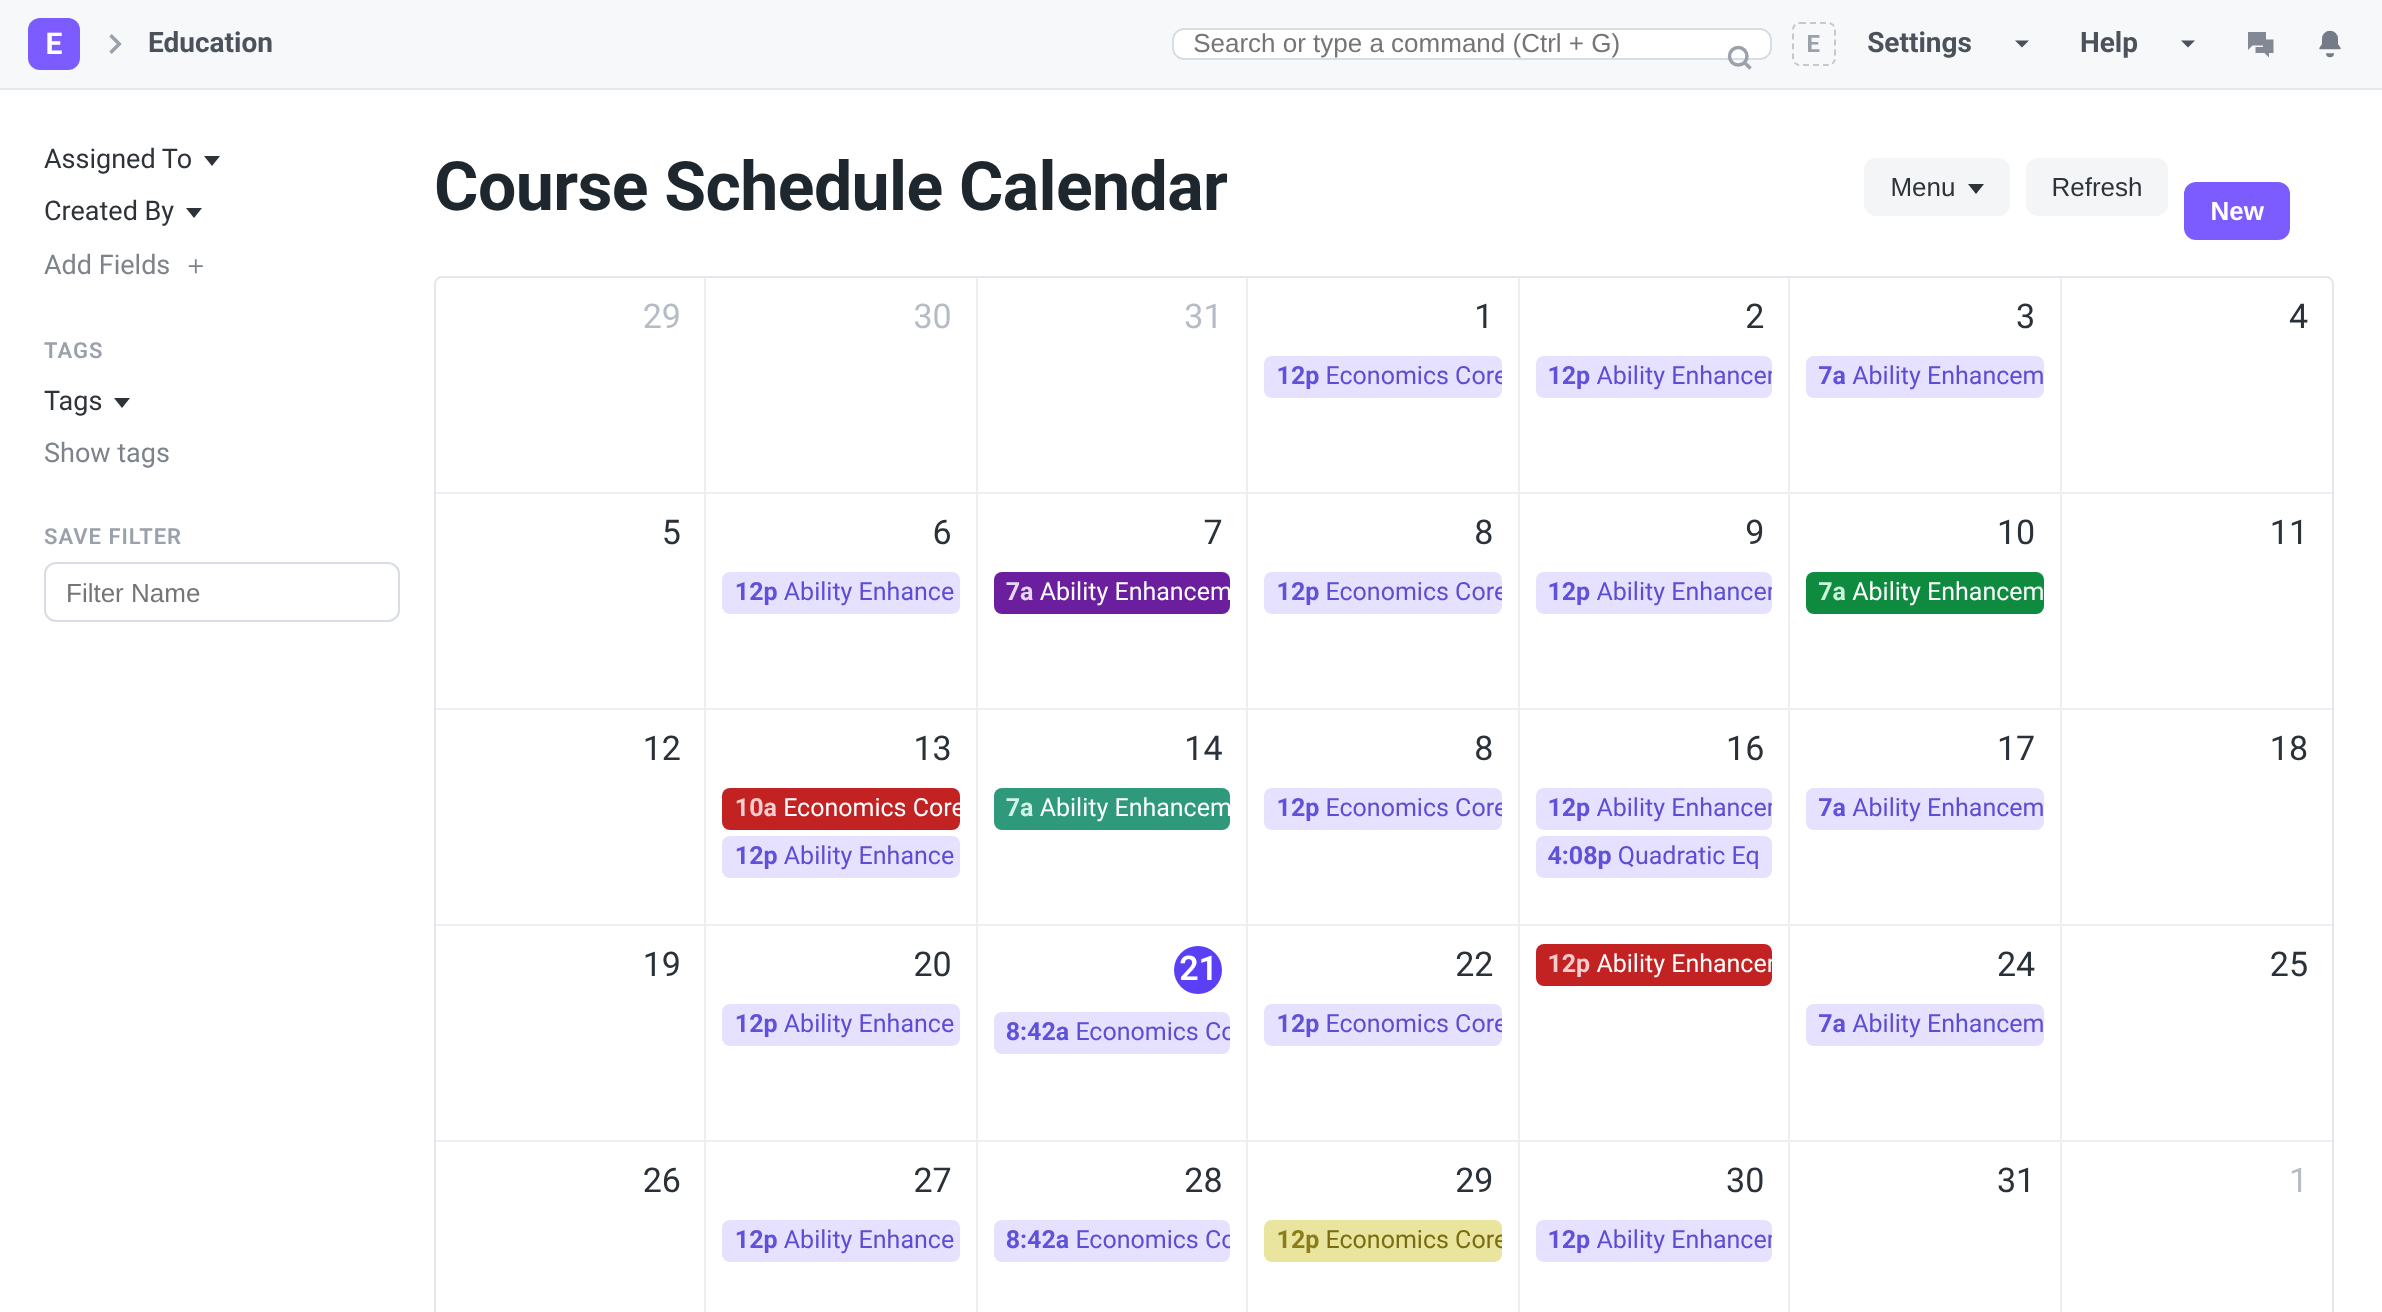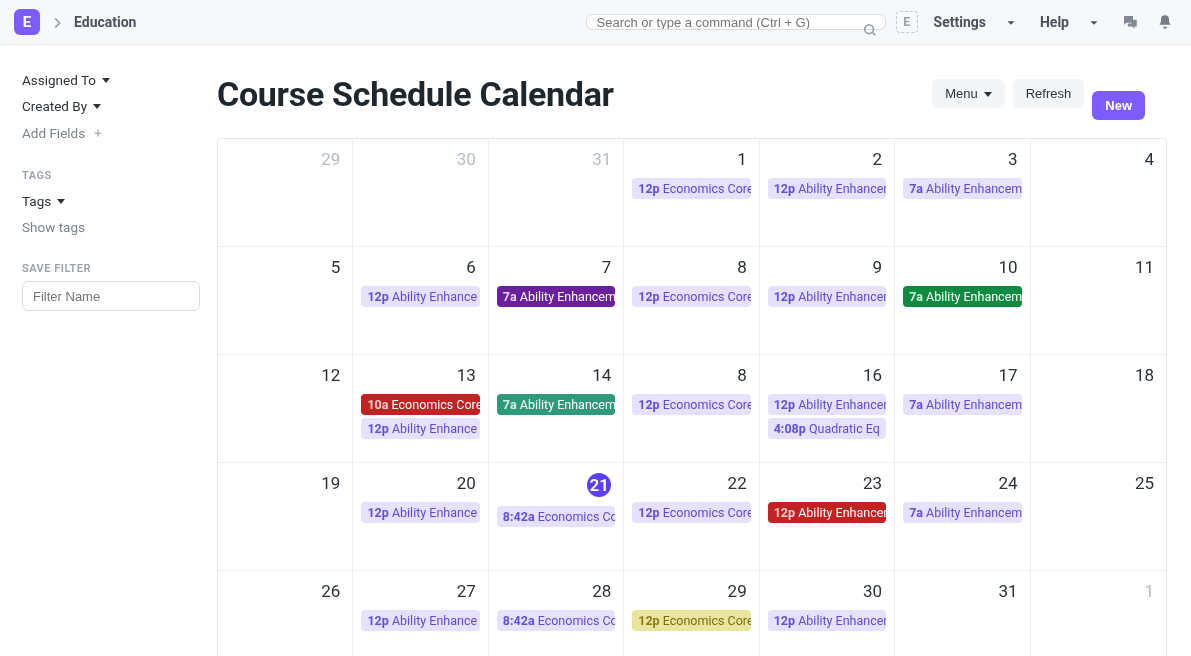--- a/index.html
+++ b/index.html
@@ -225,21 +225,20 @@
           </div>
           <div class="cell">
             <div class="daynum" style="text-align: right;"><span class="today">21</span></div>
             <div class="ev c-lav"><span class="t">8:42a </span><span>Economics Co</span></div>
           </div>
           <div class="cell">
             <div class="daynum">22</div>
             <div class="ev c-lav"><span class="t">12p </span><span>Economics Core</span></div>
           </div>
           <div class="cell">
-            <div class="daynum">23</div>
             <div class="ev c-red"><span class="t">12p </span><span>Ability Enhancem</span></div>
           </div>
           <div class="cell">
             <div class="daynum">24</div>
             <div class="ev c-lav"><span class="t">7a </span><span>Ability Enhancem</span></div>
           </div>
           <div class="cell">
             <div class="daynum">25</div>
           </div>
         </div>

